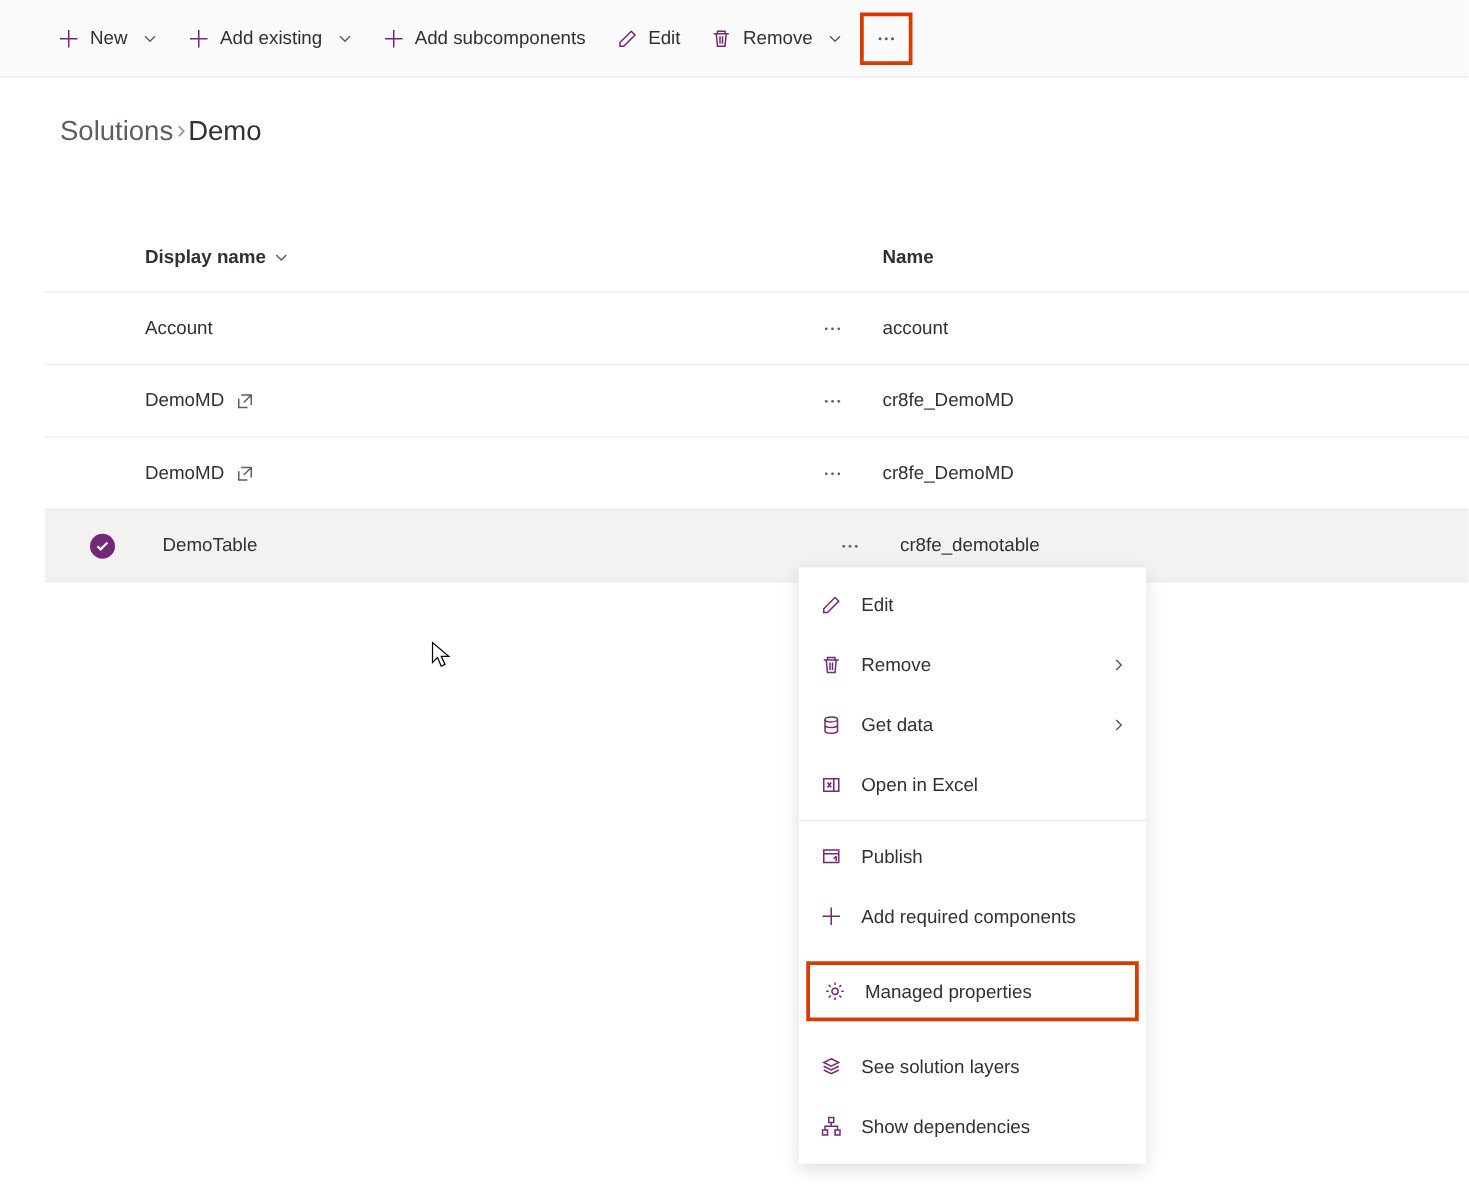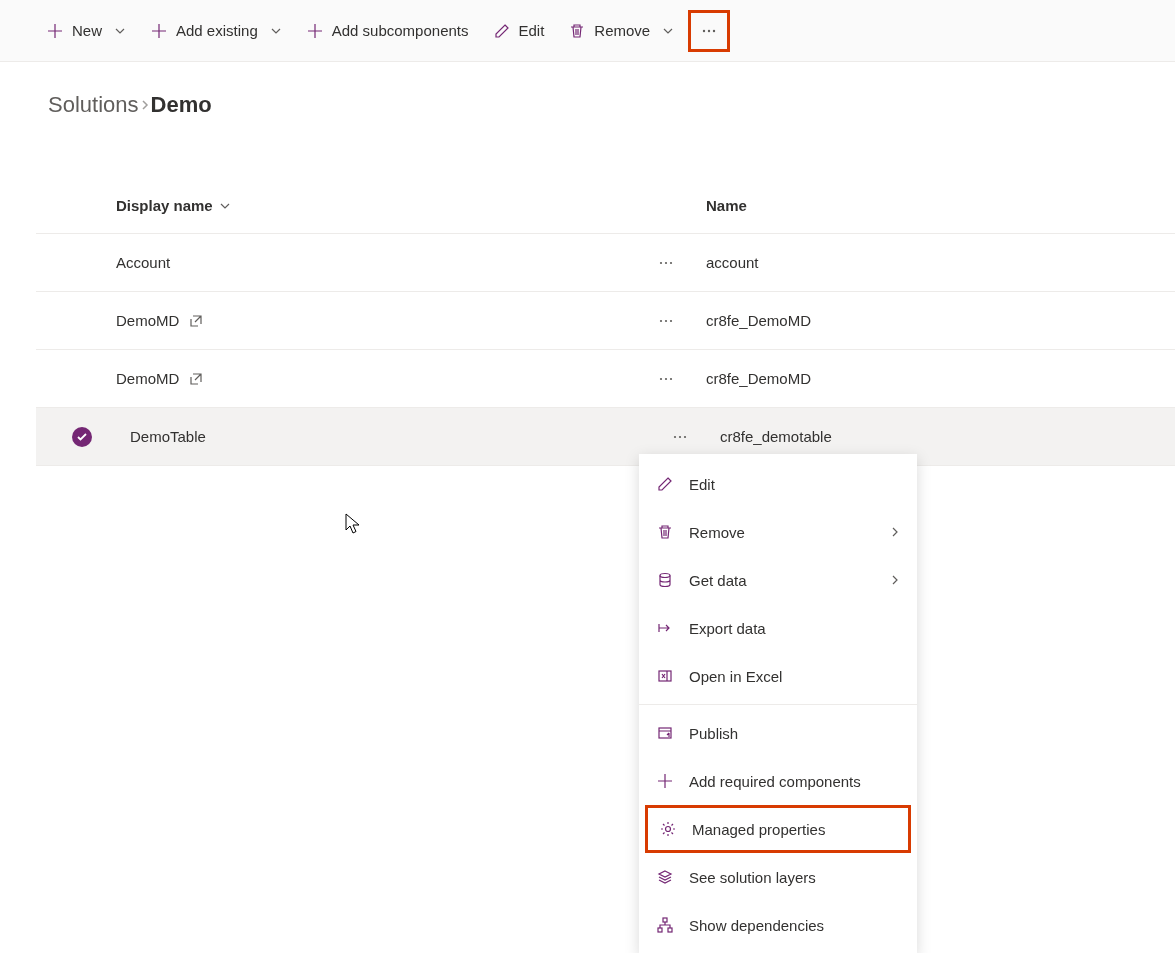--- a/index.html
+++ b/index.html
@@ -70,21 +70,21 @@
     }
     .breadcrumb-link {
       color: #605e5c;
       cursor: pointer;
     }
     .breadcrumb-sep {
       color: #a19f9d;
       font-size: 16px;
     }
     .breadcrumb-current {
-      font-weight: 700;
+      font-weight: 400;
       color: #323130;
     }
     .table {
       margin: 40px 0 0 36px;
       text-align: right;
     }
     .table-header {
       display: flex;
       align-items: center;
       height: 56px;
@@ -194,21 +194,21 @@
       margin-left: auto;
       color: #605e5c;
     }
     .menu-divider {
       height: 1px;
       background: #edebe9;
       margin: 4px 0;
     }
     .menu-highlight {
       border: 3px solid #d83b01;
-      margin: 0 6px;
+      margin: 12px 6px;
       height: 48px;
       padding: 0 10px;
     }
     .cursor {
       position: absolute;
       left: 345px;
       top: 513px;
       pointer-events: none;
     }
     svg { display: block; }
@@ -446,28 +446,20 @@
     <span>Get data</span>
     <span class="chevron-right">
       <svg width="12" height="12" viewBox="0 0 12 12">
           <path d="M4 2l4 4-4 4" stroke="currentColor" stroke-width="1.2" fill="none"></path>
         </svg>
     </span>
   </div>
   <div class="menu-item">
     <span class="icon">
       <svg width="16" height="16" viewBox="0 0 16 16">
-          <path d="M2 8h10M9 5l3 3-3 3M2 4v8" stroke="currentColor" stroke-width="1.2" fill="none"></path>
-        </svg>
-    </span>
-    <span>Export data</span>
-  </div>
-  <div class="menu-item">
-    <span class="icon">
-      <svg width="16" height="16" viewBox="0 0 16 16">
           <rect x="2" y="3" width="12" height="10" stroke="currentColor" stroke-width="1.2" fill="none"></rect>
           <path d="M5 6l3 4M8 6l-3 4M10 3v10" stroke="currentColor" stroke-width="1.2" fill="none"></path>
         </svg>
     </span>
     <span>Open in Excel</span>
   </div>
   <div class="menu-divider"></div>
   <div class="menu-item">
     <span class="icon">
       <svg width="16" height="16" viewBox="0 0 16 16">

